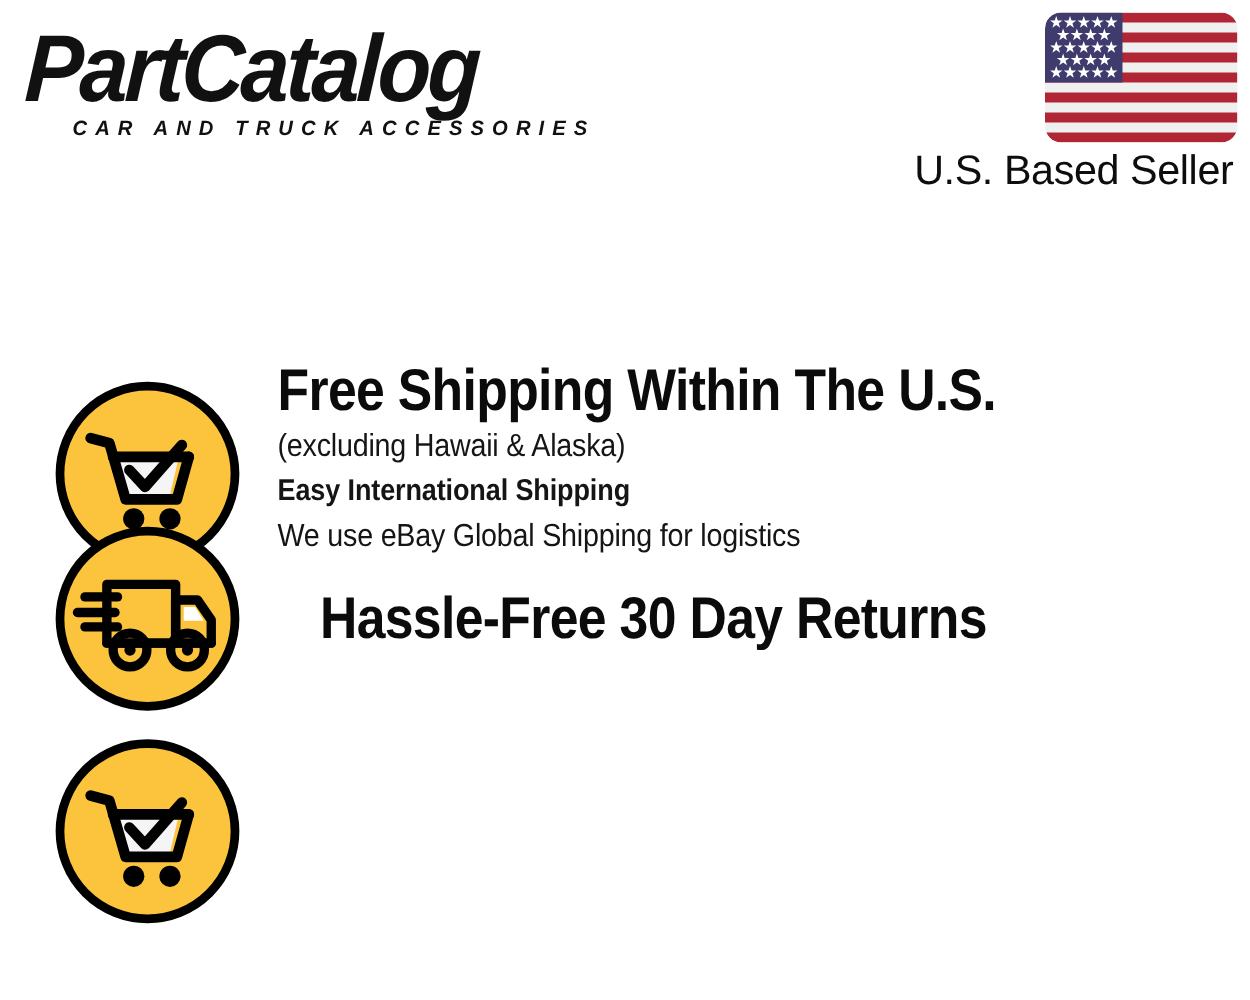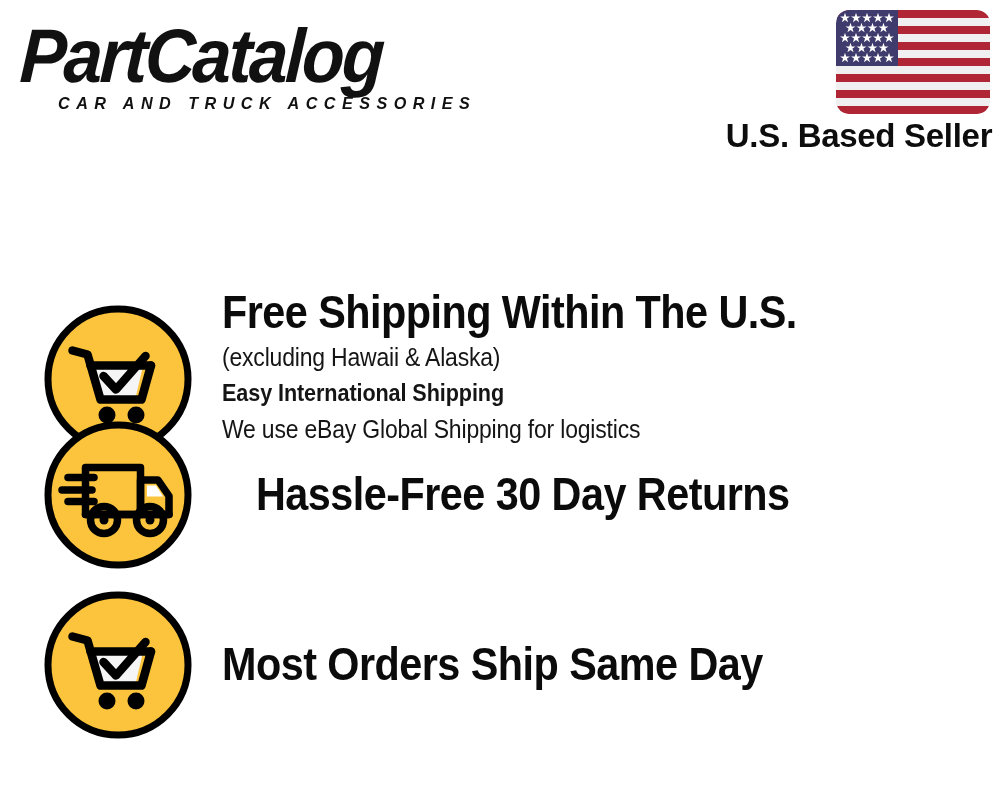--- a/index.html
+++ b/index.html
@@ -75,21 +75,21 @@
   }
   #flag-badge svg { display: block; width: 100%; height: 100%; }
 
   #seller-label {
     position: absolute;
     left: 724px;
     top: 116px;
     width: 270px;
     text-align: center;
     font-family: "Liberation Sans", sans-serif;
-    font-weight: 700;
+    font-weight: 400;
     font-size: 33px;
     line-height: 40px;
     letter-spacing: -0.3px;
     color: #0d0d0d;
     white-space: nowrap;
   }
 
   
   #features {
     position: absolute;
@@ -288,18 +288,15 @@
       <svg viewBox="0 0 152 152" xmlns="http://www.w3.org/2000/svg" aria-hidden="true">
         <circle cx="76" cy="76" r="70" fill="#FBC43C" stroke="#000000" stroke-width="7"></circle>
         <path d="M50.5 63 L101 63 L93.5 95 L58.5 95 Z" fill="#F5F5F5"></path>
         <path d="M30.5 47.5 L45.5 51.5 L58.5 96.5 L99.5 96.5 L109 62.5" fill="none" stroke="#000000" stroke-width="8.5" stroke-linecap="round" stroke-linejoin="round"></path>
         <path d="M48.5 62.5 L109 62.5" fill="none" stroke="#000000" stroke-width="8.5" stroke-linecap="round"></path>
         <circle cx="65" cy="112" r="8.5" fill="#000000"></circle>
         <circle cx="94" cy="112" r="8.5" fill="#000000"></circle>
         <path d="M61.5 73 L74 86.5 L103.5 53" fill="none" stroke="#000000" stroke-width="8.5" stroke-linecap="round" stroke-linejoin="round"></path>
       </svg>
     </div>
-    <div class="feature-text">
-      <span class="feature-title">Most Orders Ship Same Day</span>
-    </div>
   </div>
 
 </div>
 
 </body></html>

